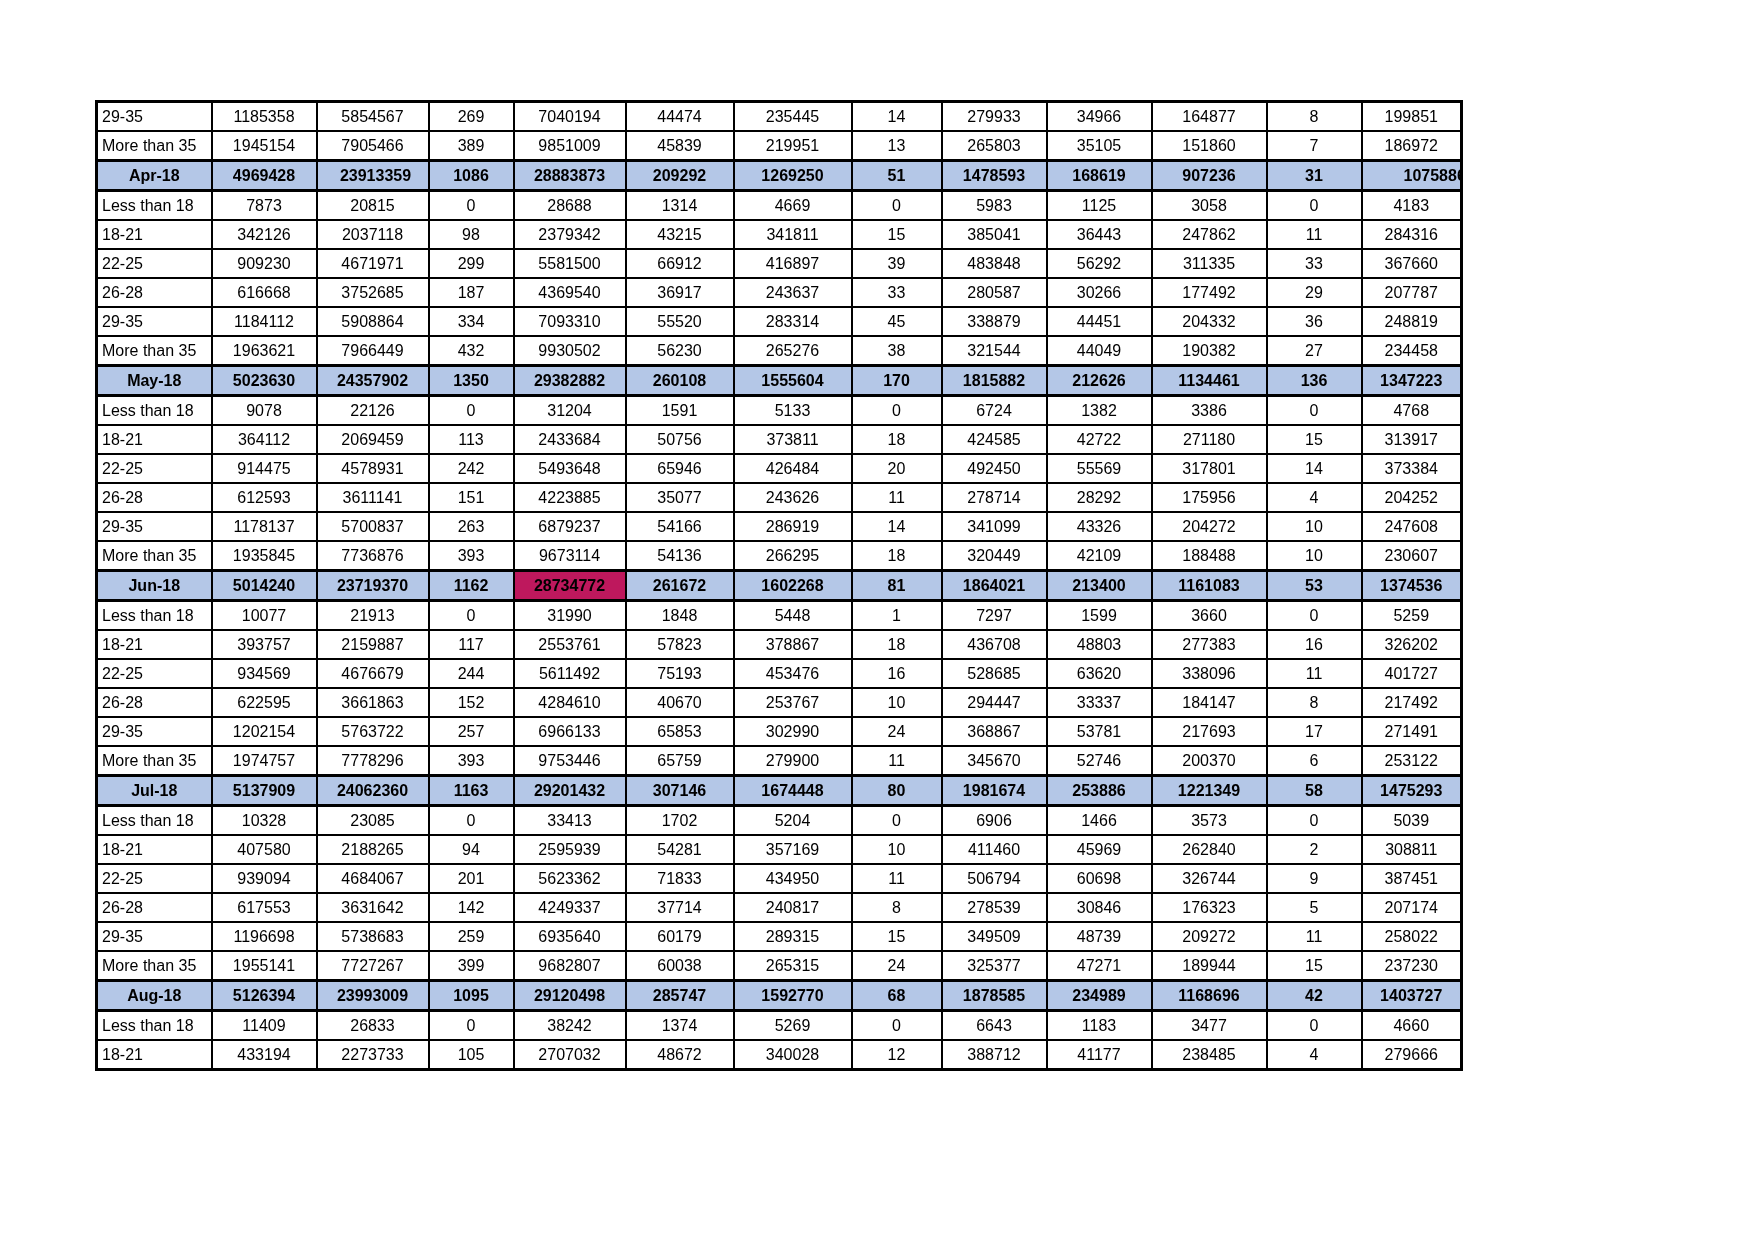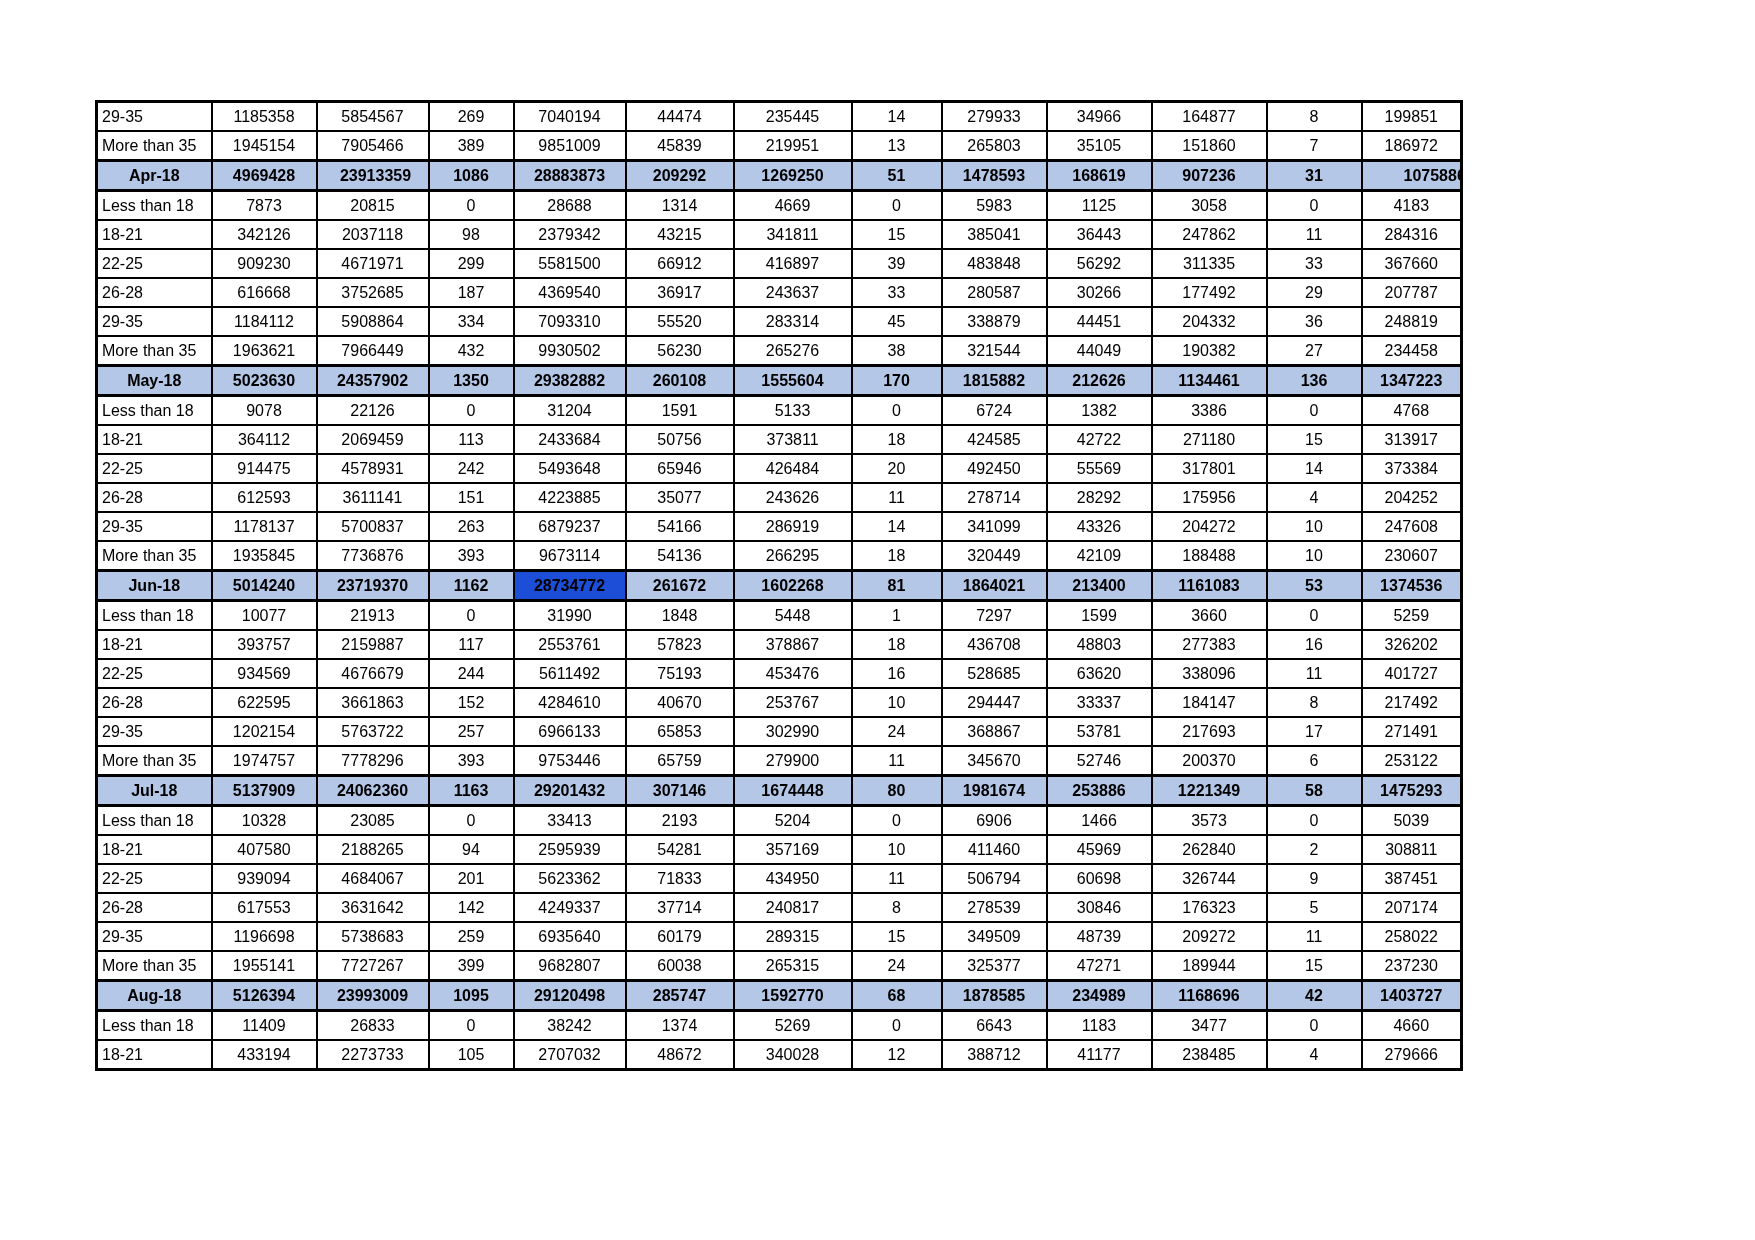--- a/index.html
+++ b/index.html
@@ -305,21 +305,21 @@
           <td class="value-cell">42109</td>
           <td class="value-cell">188488</td>
           <td class="value-cell">10</td>
           <td class="value-cell">230607</td>
         </tr>
         <tr class="month-row">
           <td class="label-cell" style="background: rgb(180, 199, 231);">Jun-18</td>
           <td class="value-cell" style="background: rgb(180, 199, 231);">5014240</td>
           <td class="value-cell" style="background: rgb(180, 199, 231);">23719370</td>
           <td class="value-cell" style="background: rgb(180, 199, 231);">1162</td>
-          <td class="value-cell" style="background: #1d4ed8; margin-left: 12px;">28734772</td>
+          <td class="value-cell" style="background: #be185d; margin-left: 12px;">28734772</td>
           <td class="value-cell" style="background: rgb(180, 199, 231);">261672</td>
           <td class="value-cell" style="background: rgb(180, 199, 231);">1602268</td>
           <td class="value-cell" style="background: rgb(180, 199, 231);">81</td>
           <td class="value-cell" style="background: rgb(180, 199, 231);">1864021</td>
           <td class="value-cell" style="background: rgb(180, 199, 231);">213400</td>
           <td class="value-cell" style="background: rgb(180, 199, 231);">1161083</td>
           <td class="value-cell" style="background: rgb(180, 199, 231);">53</td>
           <td class="value-cell" style="background: rgb(180, 199, 231);">1374536</td>
         </tr>
         <tr class="data-row">
@@ -426,21 +426,21 @@
           <td class="value-cell" style="background: rgb(180, 199, 231);">1221349</td>
           <td class="value-cell" style="background: rgb(180, 199, 231);">58</td>
           <td class="value-cell" style="background: rgb(180, 199, 231);">1475293</td>
         </tr>
         <tr class="data-row">
           <td class="label-cell">Less than 18</td>
           <td class="value-cell">10328</td>
           <td class="value-cell">23085</td>
           <td class="value-cell">0</td>
           <td class="value-cell">33413</td>
-          <td class="value-cell">2193</td>
+          <td class="value-cell">1702</td>
           <td class="value-cell">5204</td>
           <td class="value-cell">0</td>
           <td class="value-cell">6906</td>
           <td class="value-cell">1466</td>
           <td class="value-cell">3573</td>
           <td class="value-cell">0</td>
           <td class="value-cell">5039</td>
         </tr>
         <tr class="data-row">
           <td class="label-cell">18-21</td>

